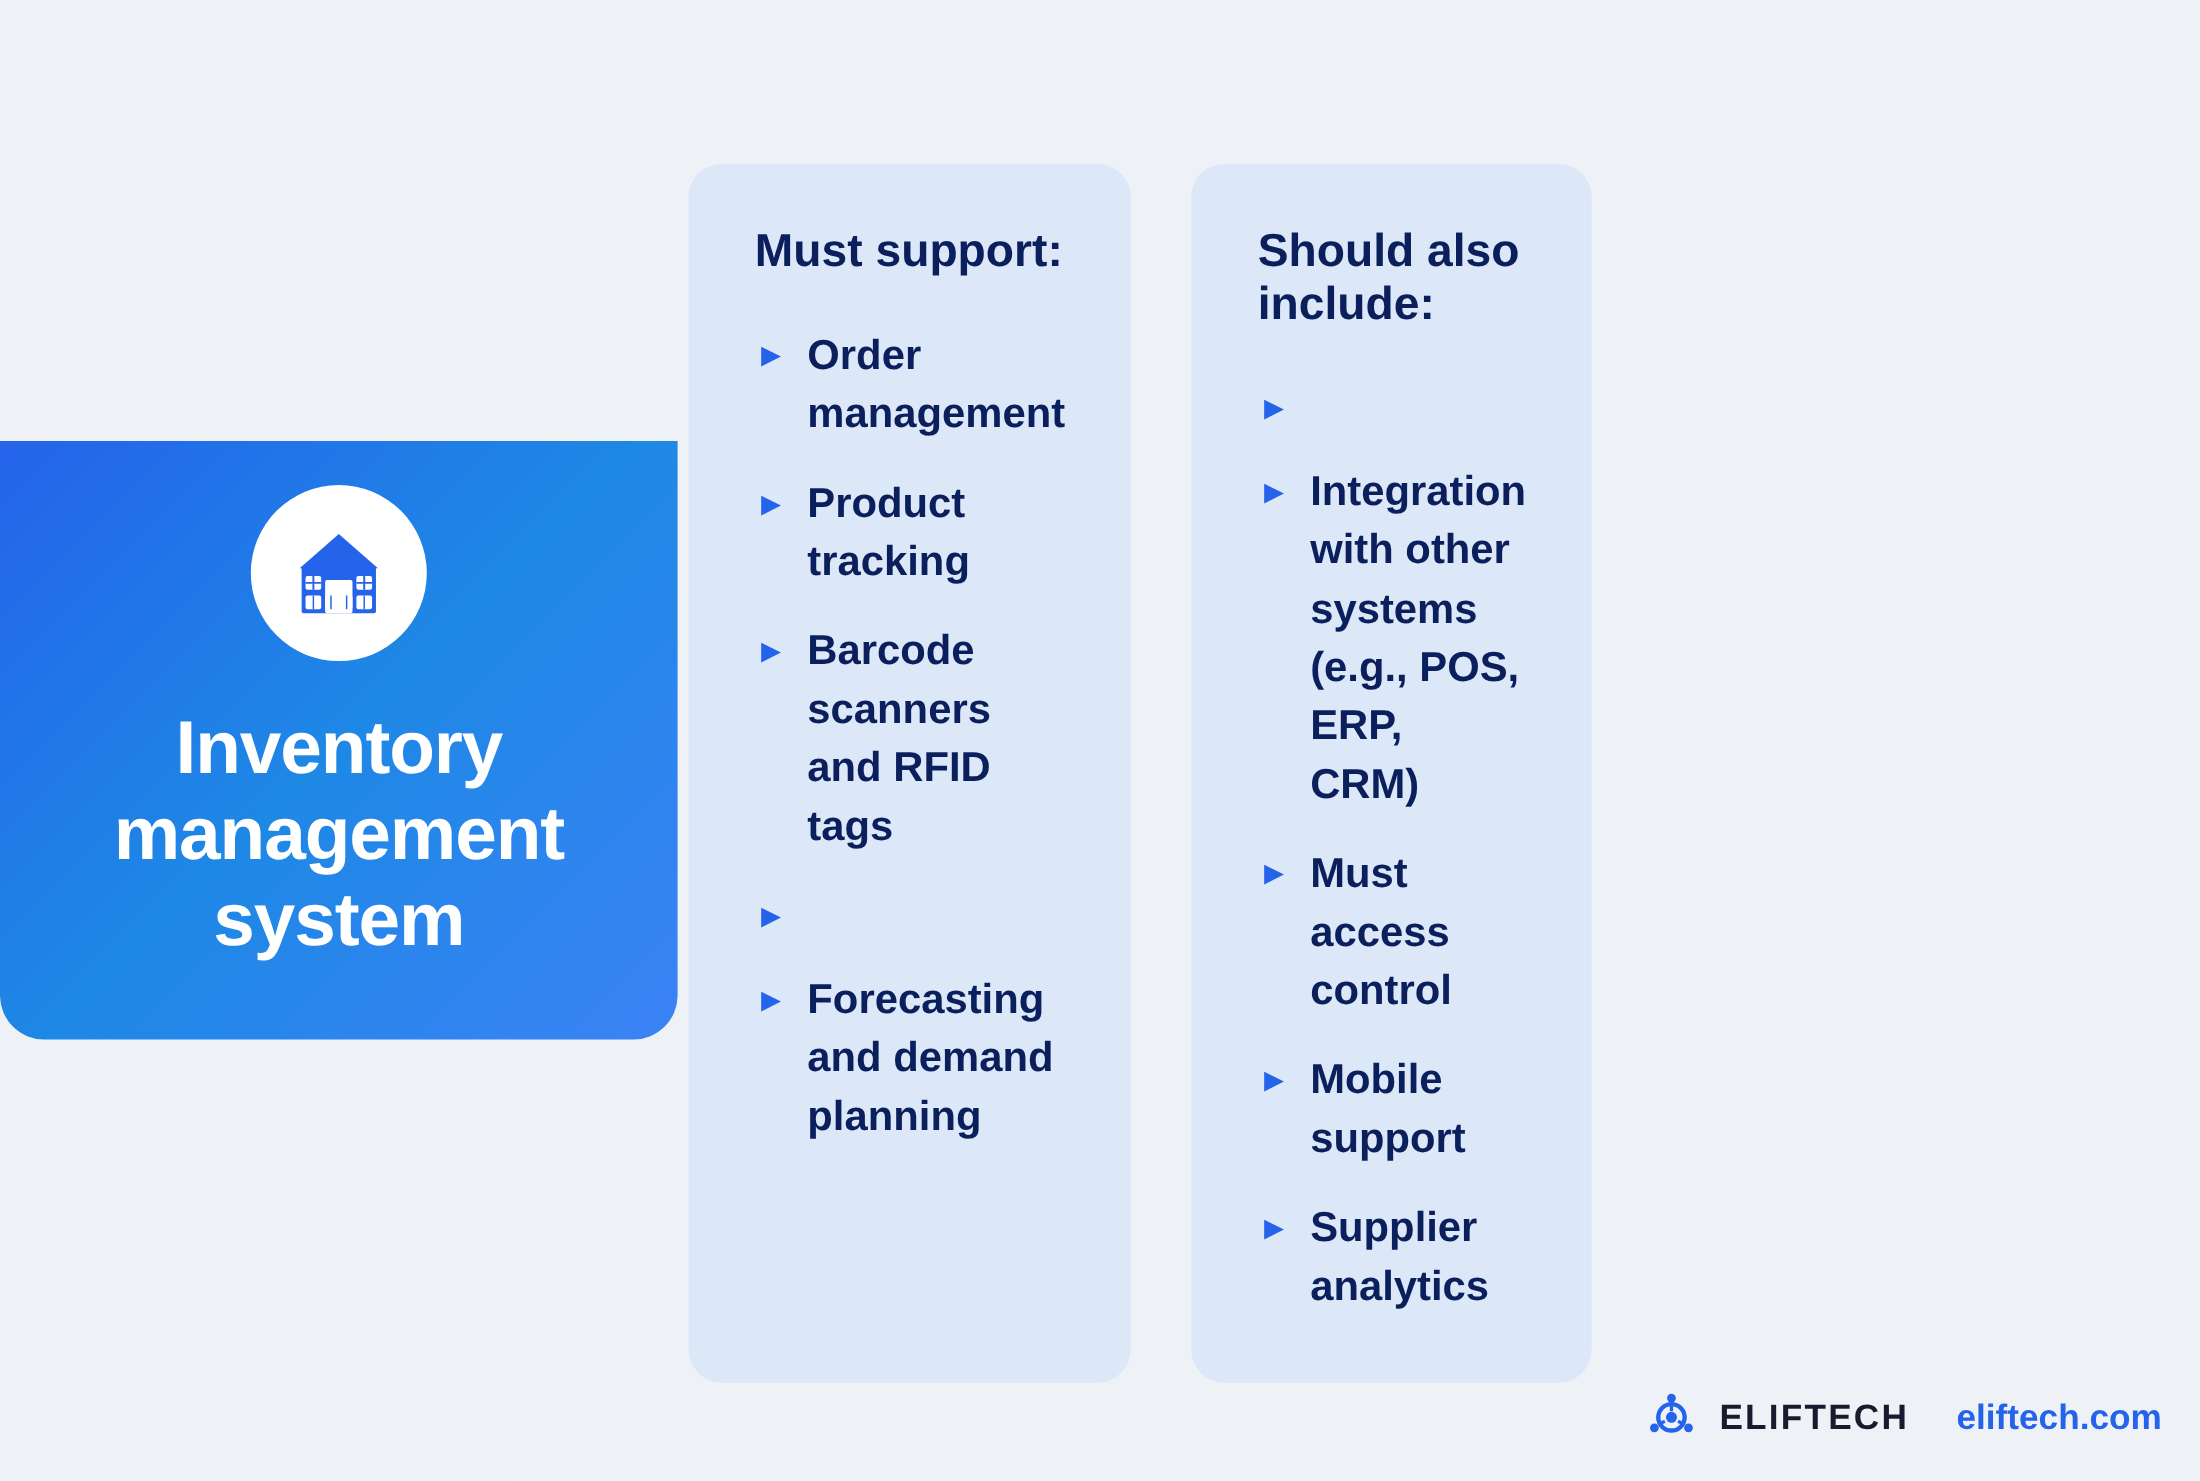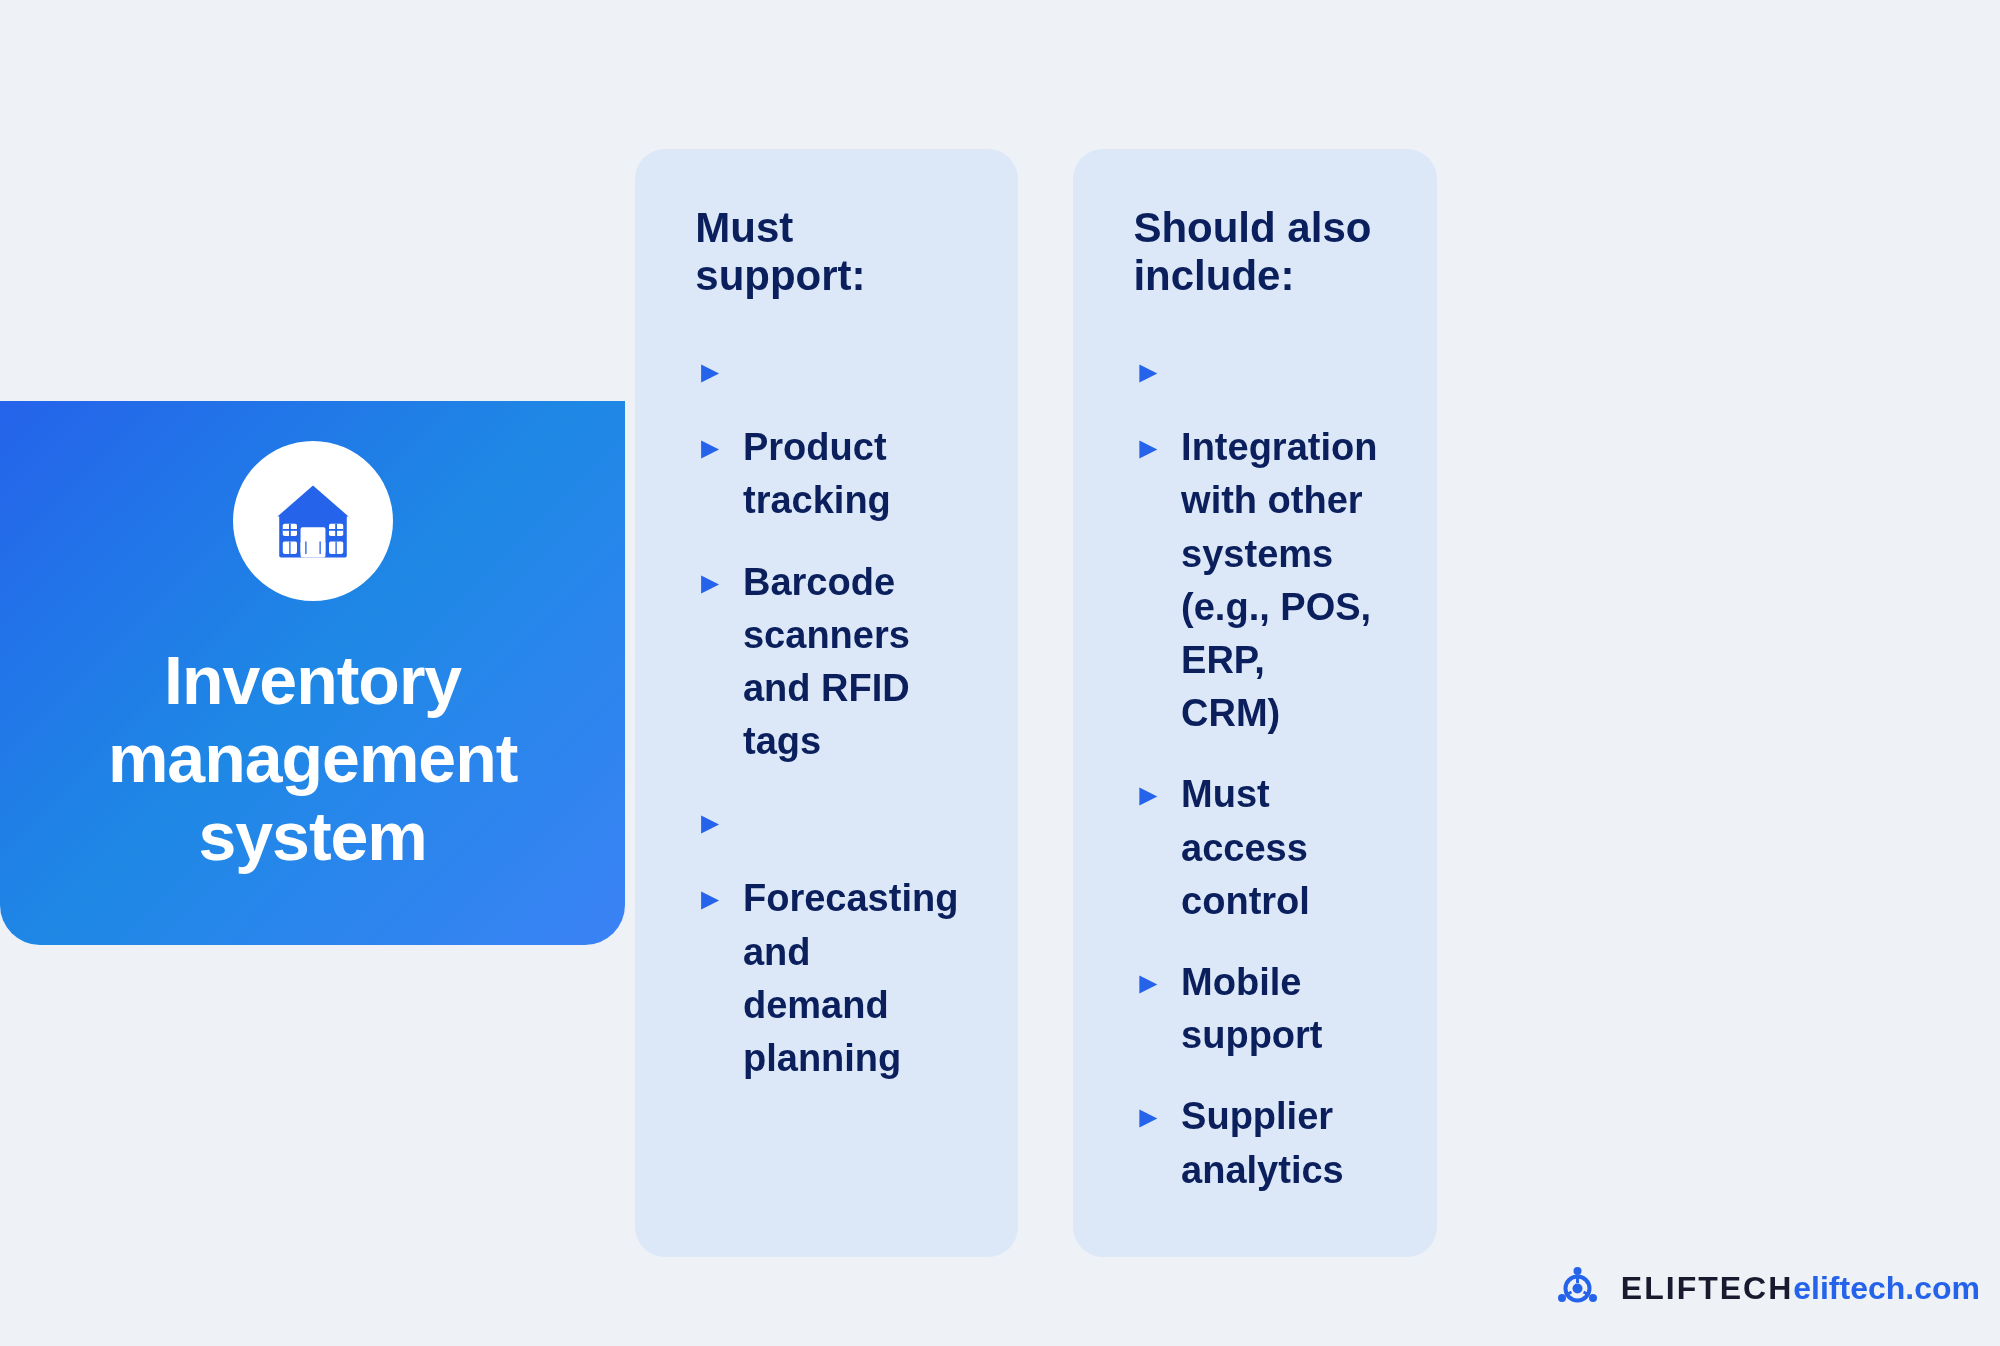--- a/index.html
+++ b/index.html
@@ -107,24 +107,25 @@
       color: #2563eb;
       font-size: 30px;
       margin-top: 6px;
       flex-shrink: 0;
     }
 
     
     .footer {
       width: 1340px;
       display: flex;
-      justify-content: flex-end;
+      justify-content: center;
       align-items: center;
       margin-top: auto;
       padding: 30px 20px 30px 20px;
+      gap: 43px;
     }
 
     .logo-section {
       display: flex;
       align-items: center;
       gap: 16px;
     }
 
     .logo-icon {
       width: 55px;
@@ -183,20 +184,21 @@
     <h1 class="header-title">Inventory management system</h1>
   </div>
 
   <div class="cards-section">
 
     <div class="card">
       <div class="card-title">Must support:</div>
       <ul class="card-list">
         <li>
           <span class="bullet-arrow">►</span>
+          <span>Order management</span>
         </li>
         <li>
           <span class="bullet-arrow">►</span>
           <span>Product tracking</span>
         </li>
         <li>
           <span class="bullet-arrow">►</span>
           <span>Barcode scanners<br>and RFID tags</span>
         </li>
         <li>

